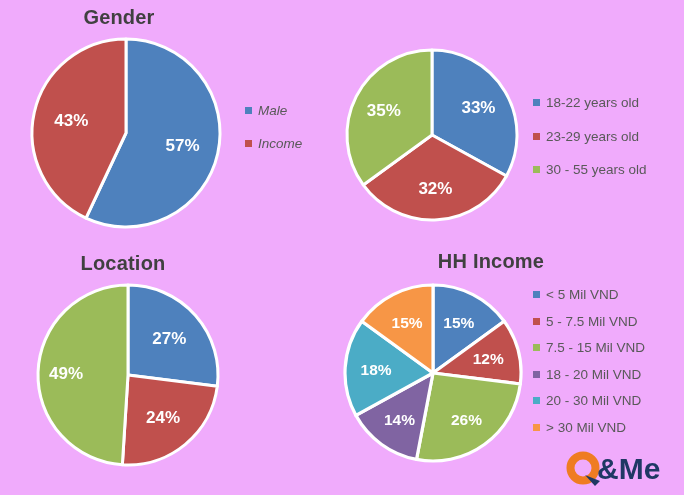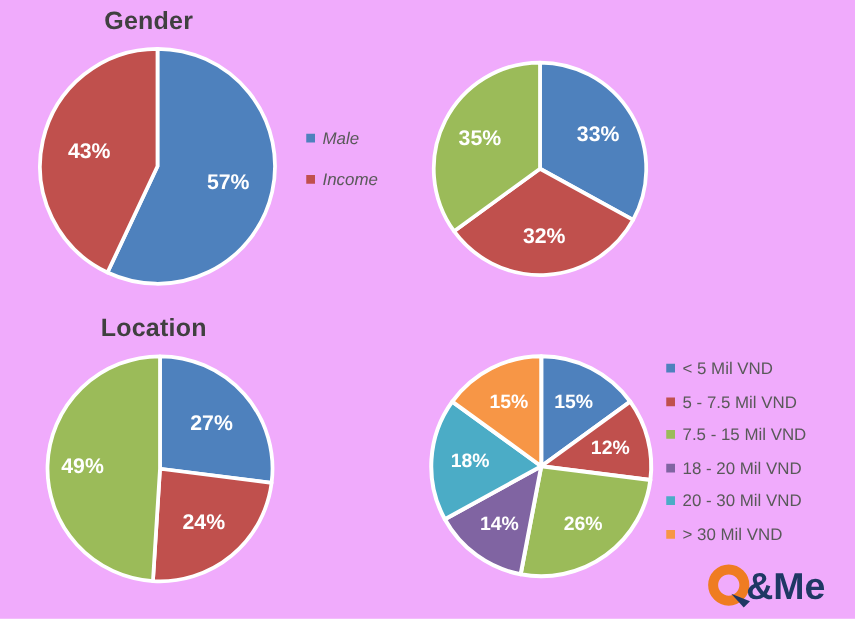--- a/index.html
+++ b/index.html
@@ -128,35 +128,50 @@
   <div class="panel" id="panel-age">
     <svg class="pie-svg" id="pie-age" width="342" height="248">
         <path d="M 90 135 L 90 50 A 85 85 0 0 1 164.4860678037284 175.9490622986458 Z" fill="#4e81bd" stroke="#ffffff" stroke-width="3" stroke-linejoin="round"></path>
         <path d="M 90 135 L 164.4860678037284 175.9490622986458 A 85 85 0 0 1 21.233555478129475 184.96174644486024 Z" fill="#c0504d" stroke="#ffffff" stroke-width="3" stroke-linejoin="round"></path>
         <path d="M 90 135 L 21.233555478129475 184.96174644486024 A 85 85 0 0 1 89.99999999999999 50 Z" fill="#9bbb59" stroke="#ffffff" stroke-width="3" stroke-linejoin="round"></path>
         <text x="136.48006945821297" y="107.51176354947995" text-anchor="middle" dominant-baseline="central" class="slice-label">33%</text>
         <text x="93.39068805458292" y="188.89344333512668" text-anchor="middle" dominant-baseline="central" class="slice-label">32%</text>
         <text x="41.88564769382812" y="110.4845130140645" text-anchor="middle" dominant-baseline="central" class="slice-label">35%</text>
       </svg>
   </div>
+  <div class="legend" id="legend-age">
+      <div class="legend-item">
+        <span class="legend-swatch" style="background: rgb(78, 129, 189);"></span>
+        <span class="legend-label">18-22 years old</span>
+      </div>
+      <div class="legend-item">
+        <span class="legend-swatch" style="background: rgb(192, 80, 77);"></span>
+        <span class="legend-label">23-29 years old</span>
+      </div>
+      <div class="legend-item">
+        <span class="legend-swatch" style="background: rgb(155, 187, 89);"></span>
+        <span class="legend-label">30 - 55 years old</span>
+      </div>
+    </div>
 
   <div class="panel" id="panel-location">
     <div class="chart-title">Location</div>
     <svg class="pie-svg" id="pie-location" width="342" height="247">
         <path d="M 128 127 L 128 37 A 90 90 0 0 1 217.290323118303 138.27999102078738 Z" fill="#4e81bd" stroke="#ffffff" stroke-width="3" stroke-linejoin="round"></path>
         <path d="M 128 127 L 217.290323118303 138.27999102078738 A 90 90 0 0 1 122.34885324236181 216.82240555854446 Z" fill="#c0504d" stroke="#ffffff" stroke-width="3" stroke-linejoin="round"></path>
         <path d="M 128 127 L 122.34885324236181 216.82240555854446 A 90 90 0 0 1 127.99999999999999 37 Z" fill="#9bbb59" stroke="#ffffff" stroke-width="3" stroke-linejoin="round"></path>
         <text x="169.25610882967527" y="90.62784740719914" text-anchor="middle" dominant-baseline="central" class="slice-label">27%</text>
         <text x="163.05831943617792" y="169.3782283526684" text-anchor="middle" dominant-baseline="central" class="slice-label">24%</text>
         <text x="66.03059325732464" y="125.05253293715603" text-anchor="middle" dominant-baseline="central" class="slice-label">49%</text>
       </svg>
 
   </div>
 
   <div class="panel" id="panel-income">
+    <div class="chart-title">HH Income</div>
     <svg class="pie-svg" id="pie-income" width="342" height="247">
         <path d="M 91 125 L 91 37 A 88 88 0 0 1 162.19349550499538 73.27489779826237 Z" fill="#4e81bd" stroke="#ffffff" stroke-width="3.2" stroke-linejoin="round"></path>
         <path d="M 91 125 L 162.19349550499538 73.27489779826237 A 88 88 0 0 1 178.30609371567405 136.02932455365877 Z" fill="#c0504d" stroke="#ffffff" stroke-width="3.2" stroke-linejoin="round"></path>
         <path d="M 91 125 L 178.30609371567405 136.02932455365877 A 88 88 0 0 1 74.51044431645622 211.44127806412462 Z" fill="#9bbb59" stroke="#ffffff" stroke-width="3.2" stroke-linejoin="round"></path>
         <path d="M 91 125 L 74.51044431645622 211.44127806412462 A 88 88 0 0 1 13.885012156140007 167.39432332095095 Z" fill="#8064a2" stroke="#ffffff" stroke-width="3.2" stroke-linejoin="round"></path>
         <path d="M 91 125 L 13.885012156140007 167.39432332095095 A 88 88 0 0 1 19.806504495004617 73.27489779826237 Z" fill="#4bacc6" stroke="#ffffff" stroke-width="3.2" stroke-linejoin="round"></path>
         <path d="M 91 125 L 19.806504495004617 73.27489779826237 A 88 88 0 0 1 90.99999999999999 37 Z" fill="#f79646" stroke="#ffffff" stroke-width="3.2" stroke-linejoin="round"></path>
         <text x="116.87745848515416" y="74.21262812126304" text-anchor="middle" dominant-baseline="central" class="slice-label-sm">15%</text>
         <text x="146.20924018433197" y="110.82467643160327" text-anchor="middle" dominant-baseline="central" class="slice-label-sm">12%</text>
         <text x="124.50375938067097" y="171.11396867937202" text-anchor="middle" dominant-baseline="central" class="slice-label-sm">26%</text>

